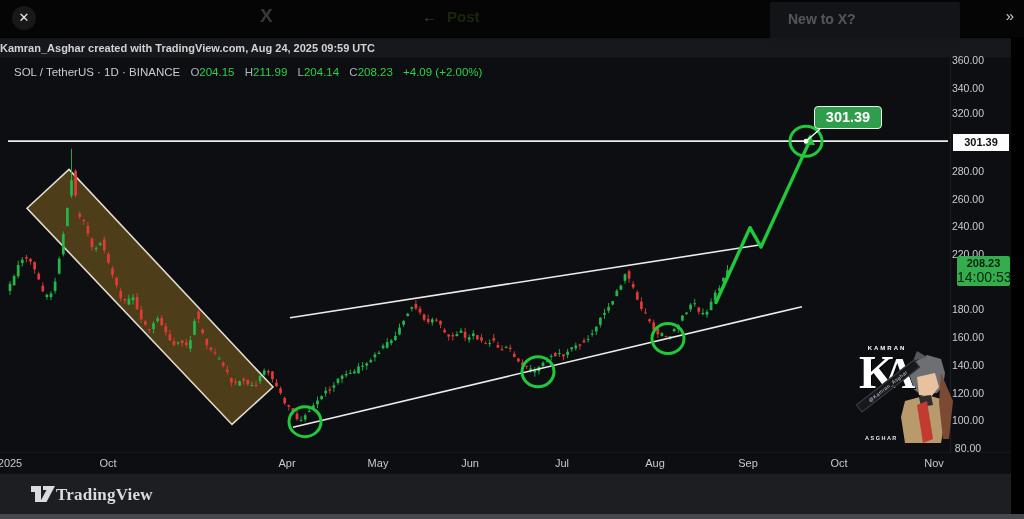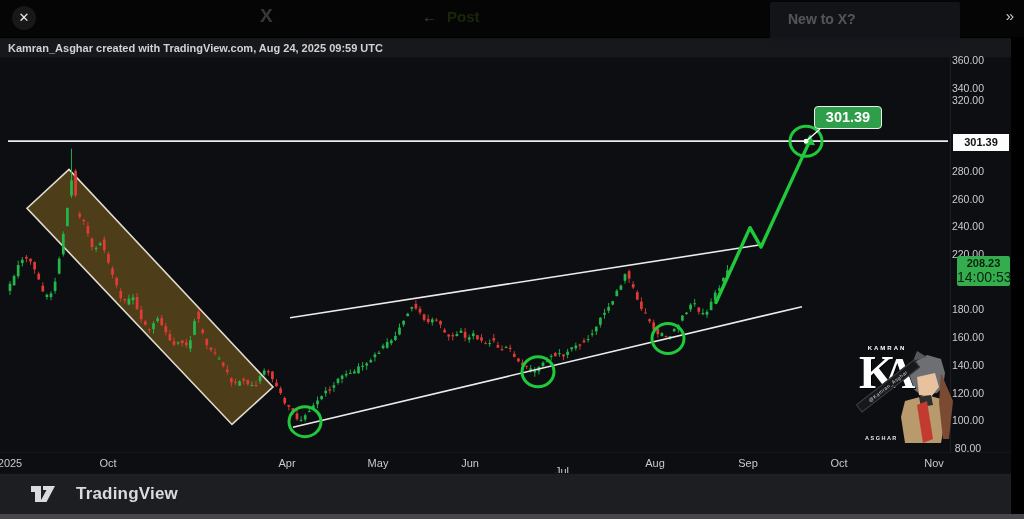--- a/index.html
+++ b/index.html
@@ -17,21 +17,21 @@
   .back-arrow { position:absolute; left:422px; top:8px; color:#e7e9ea; opacity:.25; font-size:15px; }
   .post-label { position:absolute; left:447px; top:8px; color:#4d7c0f; opacity:.28; font-size:15px; font-weight:bold; }
   .newtox-box { position:absolute; left:770px; top:2px; width:190px; height:45px; border-radius:2px;
                 background:rgba(22,24,28,.85); }
   .newtox-label { position:absolute; left:18px; top:9px; color:#e7e9ea; opacity:.3; font-size:14px; font-weight:bold; }
   .next-chevron { position:absolute; right:12px; top:7px; color:#cfd2d6; font-size:15px; letter-spacing:-2px; cursor:pointer; }
 
   
   .chart-card { position:absolute; left:0; top:38px; width:1011px; height:477px; background:#0d0e11; }
   .attribution { height:20px; background:#17181b; color:#d2d2d2; font-size:11px; font-weight:600;
-                 line-height:20px; padding-left:8px; border-bottom:1px solid #101114; white-space:nowrap; }
+                 line-height:20px; padding-left:0; border-bottom:1px solid #101114; white-space:nowrap; }
   .chart-body { position:relative; width:1011px; height:394px; background:#0d0e11; }
   #plot { position:absolute; left:0; top:0; }
   .axis-sep { position:absolute; left:950px; top:0; width:1px; height:394px; background:#1c1f26; }
 
   .legend { position:absolute; left:14px; top:8px; font-size:11.5px; color:#c8ccd4; white-space:nowrap; z-index:5; }
   .legend .val { color:#2bd14b; }
   .legend .lbl { color:#aeb2ba; margin-left:7px; }
   .legend .chg { color:#2bd14b; margin-left:7px; }
 
   .tick { position:absolute; right:13px; width:60px; text-align:center; font-size:10.5px; color:#c9ccd3; }
@@ -43,21 +43,21 @@
   .axis-target { position:absolute; left:953px; top:76px; width:56px; height:17px; background:#fdfdfd;
                  color:#111; font-size:11px; font-weight:bold; text-align:center; line-height:17px; z-index:6; }
   .price-badge { position:absolute; left:957px; top:198px; width:53px; height:30px; background:#34ad4e;
                  border-radius:2px; color:#08220d; text-align:center; z-index:6; }
   .price-badge .p1 { font-size:11px; font-weight:bold; line-height:15px; }
   .price-badge .p2 { font-size:14px; line-height:13px; }
 
   .time-axis { position:relative; width:1011px; height:21px; background:#0d0e11; border-top:1px solid #15171c; }
 
   .footer { position:relative; width:1011px; height:42px; background:#1d1e22; border-top:1px solid #101114; }
-  .tv-brand { position:absolute; left:30px; top:9px; display:flex; align-items:center; gap:20px; }
+  .tv-brand { position:absolute; left:30px; top:9px; display:flex; align-items:flex-end; gap:0;font-family:Liberation Serif, serif; }
   .tv-name { color:#d8dbe0; font-size:17px; font-weight:bold; letter-spacing:.2px; }
 
   .bottom-strip { position:absolute; left:0; top:514px; width:1024px; height:5px; background:#46484d; }
 
   
   .watermark { position:absolute; left:857px; top:285px; width:98px; height:106px; z-index:4; }
   .wm-top { position:absolute; left:0; top:2px; width:60px; text-align:center; color:#fff; font-size:6px;
             letter-spacing:2px; font-weight:bold; }
   .wm-ka { position:absolute; left:2px; top:6px; color:#fff; font-size:47px; font-weight:bold;
            font-family:"Liberation Serif", serif; text-shadow:1px 1px 0 #000; line-height:1; }
@@ -447,25 +447,33 @@
           <polygon points="810,76.3706 804,86.3706 815,87.3706" fill="#1fc93b"></polygon>
           <ellipse cx="305" cy="363.66769999999997" rx="16" ry="15" fill="none" stroke="#1fc93b" stroke-width="3"></ellipse>
           <ellipse cx="538" cy="313.78249999999997" rx="16" ry="15" fill="none" stroke="#1fc93b" stroke-width="3"></ellipse>
           <ellipse cx="668" cy="280.5257" rx="16" ry="15" fill="none" stroke="#1fc93b" stroke-width="3"></ellipse>
           <ellipse cx="806" cy="83.21587700000002" rx="16" ry="15" fill="none" stroke="#1fc93b" stroke-width="3"></ellipse>
           <line x1="820" y1="71" x2="806" y2="83.21587700000002" stroke="#fff" stroke-width="1.3"></line>
           <circle cx="806" cy="83.21587700000002" r="2.4" fill="#fff"></circle>
         </svg>
       <div class="axis-sep"></div>
 
+      <div class="legend">
+        <span>SOL / TetherUS · 1D · BINANCE</span>
+        <span class="lbl">O</span><span class="val">204.15</span>
+        <span class="lbl">H</span><span class="val">211.99</span>
+        <span class="lbl">L</span><span class="val">204.14</span>
+        <span class="lbl">C</span><span class="val">208.23</span>
+        <span class="chg">+4.09 (+2.00%)</span>
+      </div>
 
       <div id="ticks">
           <div class="tick" style="top: -4px;">360.00</div>
           <div class="tick" style="top: 23.714px;">340.00</div>
-          <div class="tick" style="top: 36px;">320.00</div>
+          <div class="tick" style="top: 49px;">320.00</div>
           <div class="tick" style="top: 106.856px;">280.00</div>
           <div class="tick" style="top: 134.57px;">260.00</div>
           <div class="tick" style="top: 162.284px;">240.00</div>
           <div class="tick" style="top: 189.998px;">220.00</div>
           <div class="tick" style="top: 245.426px;">180.00</div>
           <div class="tick" style="top: 273.14px;">160.00</div>
           <div class="tick" style="top: 300.854px;">140.00</div>
           <div class="tick" style="top: 328.568px;">120.00</div>
           <div class="tick" style="top: 356.282px;">100.00</div>
           <div class="tick" style="top: 383.996px;">80.00</div>
@@ -495,21 +503,21 @@
       </div>
     </div>
 
     <div class="time-axis" id="timeAxis">
         <div class="month" style="left: 10px;">2025</div>
         <div class="month" style="left: 108px;">Oct</div>
         <div class="month" style="left: 193px; margin-top: 17px;">Mar</div>
         <div class="month" style="left: 287px;">Apr</div>
         <div class="month" style="left: 378px;">May</div>
         <div class="month" style="left: 470px;">Jun</div>
-        <div class="month" style="left: 562px; margin-top: 8px;">Jul</div>
+        <div class="month" style="left: 562px;">Jul</div>
         <div class="month" style="left: 655px;">Aug</div>
         <div class="month" style="left: 748px;">Sep</div>
         <div class="month" style="left: 839px;">Oct</div>
         <div class="month" style="left: 934px;">Nov</div>
       </div>
 
     <div class="footer">
       <div class="tv-brand">
         <svg width="26" height="22" viewBox="0 0 26 22">
           <path d="M1 3 h10 v16 h-6 V9 H1 Z" fill="#d8dbe0"></path>

